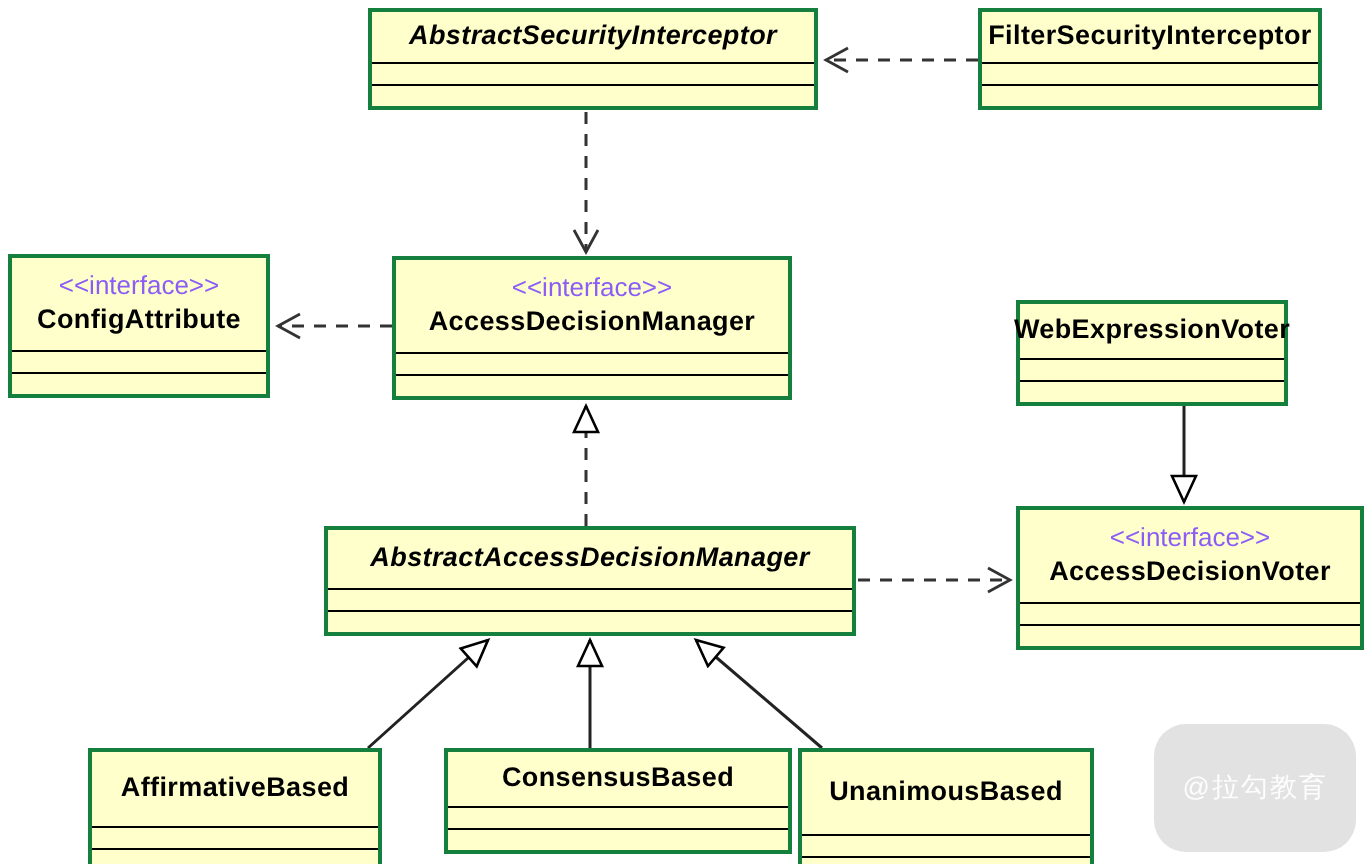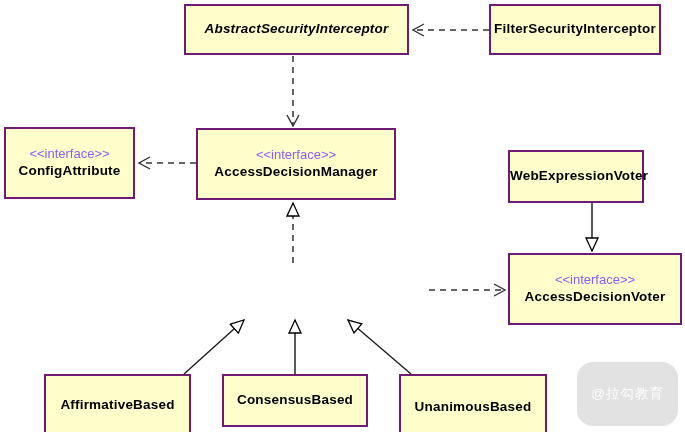--- a/index.html
+++ b/index.html
@@ -9,23 +9,23 @@
     background:#ffffff;
     overflow:hidden;
     border-bottom:2px solid #1c1c1c;
     font-family:"Liberation Sans","DejaVu Sans",sans-serif;
   }
   #wires{position:absolute;left:0;top:0;width:685px;height:432px;}
   .uml-box{
     position:absolute;
     box-sizing:border-box;
     background:#FFFFCC;
-    border:2px solid #701a75;
+    border:2px solid #15803d;
     display:flex;
-    flex-direction:row;
+    flex-direction:column;
   }
   .name-compartment{
     flex:1;
     display:flex;
     flex-direction:column;
     align-items:center;
     justify-content:center;
     line-height:1.25;
   }
   .stereotype{
@@ -128,39 +128,46 @@
   </div>
 
   <div class="uml-box" style="left:508px;top:150px;width:136px;height:53px">
     <div class="name-compartment">
       <span class="cls-name">WebExpressionVoter</span>
     </div>
     <div class="compartment"></div>
     <div class="compartment"></div>
   </div>
 
+  <div class="uml-box" style="left:162px;top:263px;width:266px;height:55px">
+    <div class="name-compartment">
+      <span class="cls-name italic">AbstractAccessDecisionManager</span>
+    </div>
+    <div class="compartment"></div>
+    <div class="compartment"></div>
+  </div>
 
   <div class="uml-box" style="left:508px;top:253px;width:174px;height:72px">
     <div class="name-compartment">
       <span class="stereotype">&lt;&lt;interface&gt;&gt;</span>
       <span class="cls-name">AccessDecisionVoter</span>
     </div>
     <div class="compartment"></div>
     <div class="compartment"></div>
   </div>
 
   <div class="uml-box" style="left:44px;top:374px;width:147px;height:63px">
     <div class="name-compartment">
       <span class="cls-name">AffirmativeBased</span>
     </div>
     <div class="compartment"></div>
     <div class="compartment"></div>
   </div>
 
-  <div class="uml-box" style="left:222px;top:374px;width:146px;height:53px">
+  <div class="uml-box" style="left:222px;top:374px;width:174px;height:53px">
     <div class="name-compartment">
       <span class="cls-name">ConsensusBased</span>
     </div>
     <div class="compartment"></div>
     <div class="compartment"></div>
   </div>
 
   <div class="uml-box" style="left:399px;top:374px;width:148px;height:67px">
     <div class="name-compartment">
       <span class="cls-name">UnanimousBased</span>

